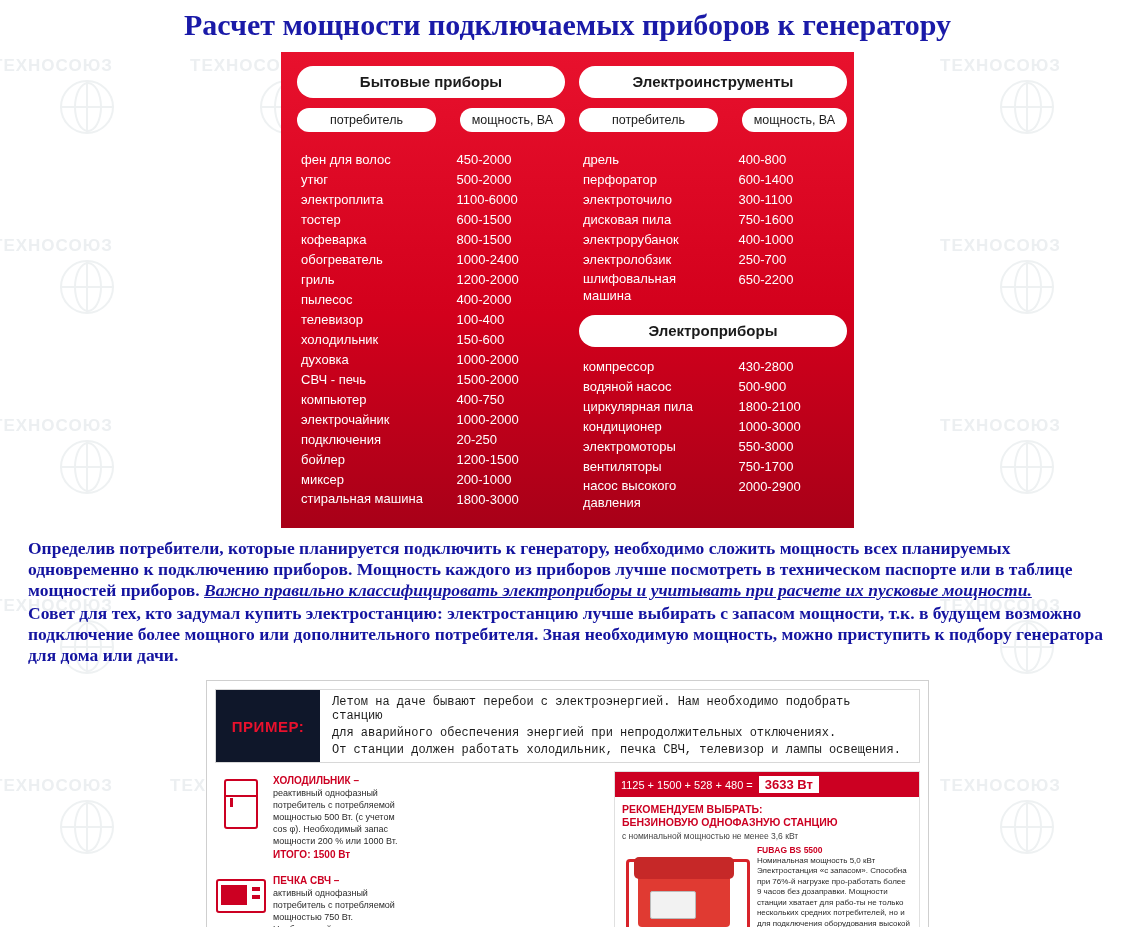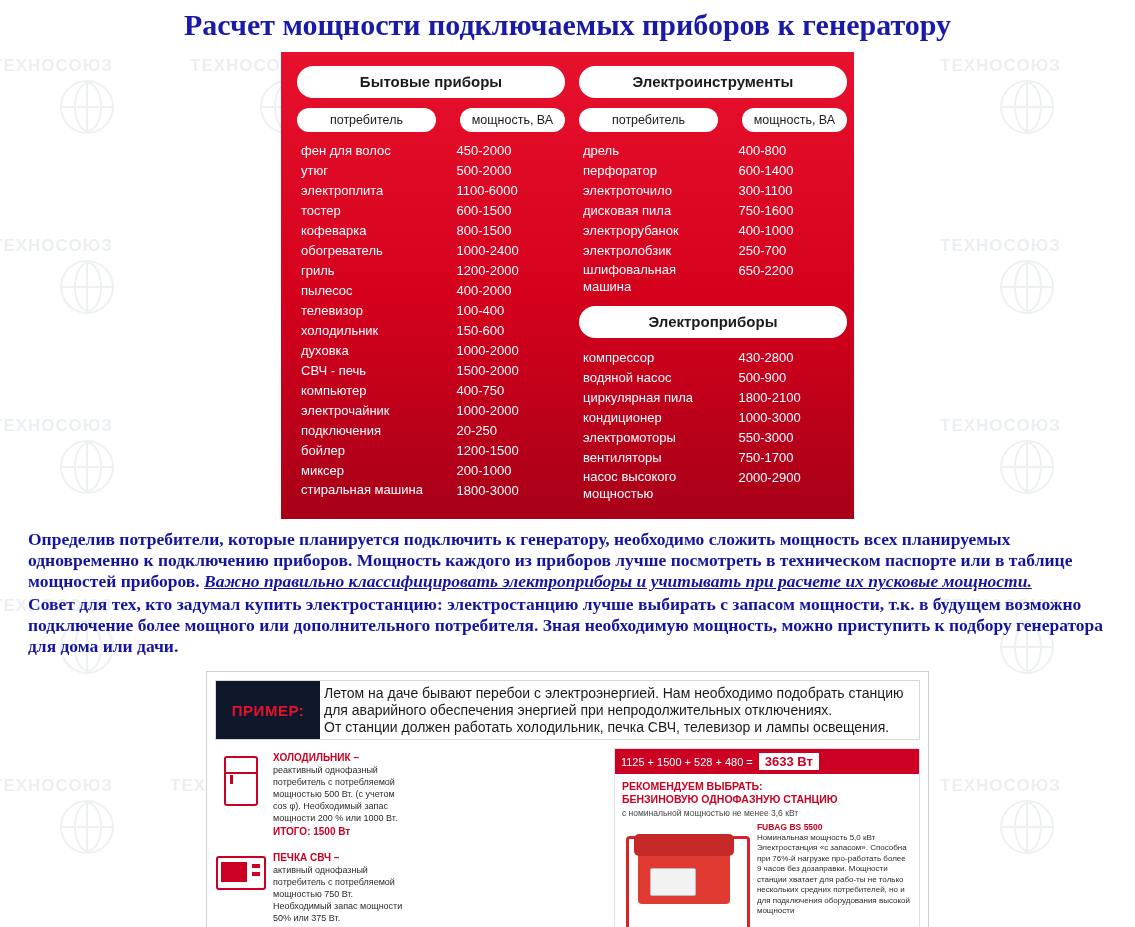--- a/index.html
+++ b/index.html
@@ -103,21 +103,21 @@
     color: #1b1b1b;
     font-size: 15px;
     font-weight: bold;
     text-align: center;
     padding: 7px 0 8px 0;
     margin-bottom: 10px;
   }
   .sub-row {
     display: flex;
     gap: 24px;
-    margin-bottom: 9px;
+    margin-bottom: 18px;
   }
   .sub-head {
     background: #ffffff;
     border-radius: 13px;
     color: #1b1b1b;
     font-size: 12.5px;
     text-align: center;
     padding: 5px 0 5px 0;
   }
   .sub-head.name { width: 148px; }
@@ -177,24 +177,25 @@
     justify-content: center;
   }
   .ex-label span {
     color: #e8112d;
     font-weight: bold;
     font-size: 15px;
     letter-spacing: .5px;
   }
   .ex-text {
     flex: 1;
-    padding: 5px 4px;
-    font-size: 14px;
+    padding: 5px 12px;
+    font-size: 12px;
     line-height: 14px;
     color: #1b1b1b;
+    font-family: Liberation Mono, monospace;
   }
   .ex-text p { margin: 0 0 3px 0; }
   .ex-text p:last-child { margin-bottom: 0; }
 
   .ex-body {
     display: flex;
     margin-top: 8px;
     gap: 8px;
   }
   .ex-left { width: 392px; }
@@ -537,21 +538,21 @@
             </div>
           <div class="row">
               <div class="nm">электромоторы</div>
               <div class="vl">550-3000</div>
             </div>
           <div class="row">
               <div class="nm">вентиляторы</div>
               <div class="vl">750-1700</div>
             </div>
           <div class="row">
-              <div class="nm two-line">насос высокого мощностью</div>
+              <div class="nm two-line">насос высокого давления</div>
               <div class="vl">2000-2900</div>
             </div>
         </div>
       </div>
 
     </div>
   </div>
 
   <p class="para">
     <span>Определив потребители, которые планируется подключить к генератору, необходимо сложить мощность всех планируемых одновременно к подключению приборов. Мощность каждого из приборов лучше посмотреть в техническом паспорте или в таблице мощностей приборов. </span><span class="em">Важно правильно классифицировать электроприборы и учитывать при расчете их пусковые мощности.</span>

